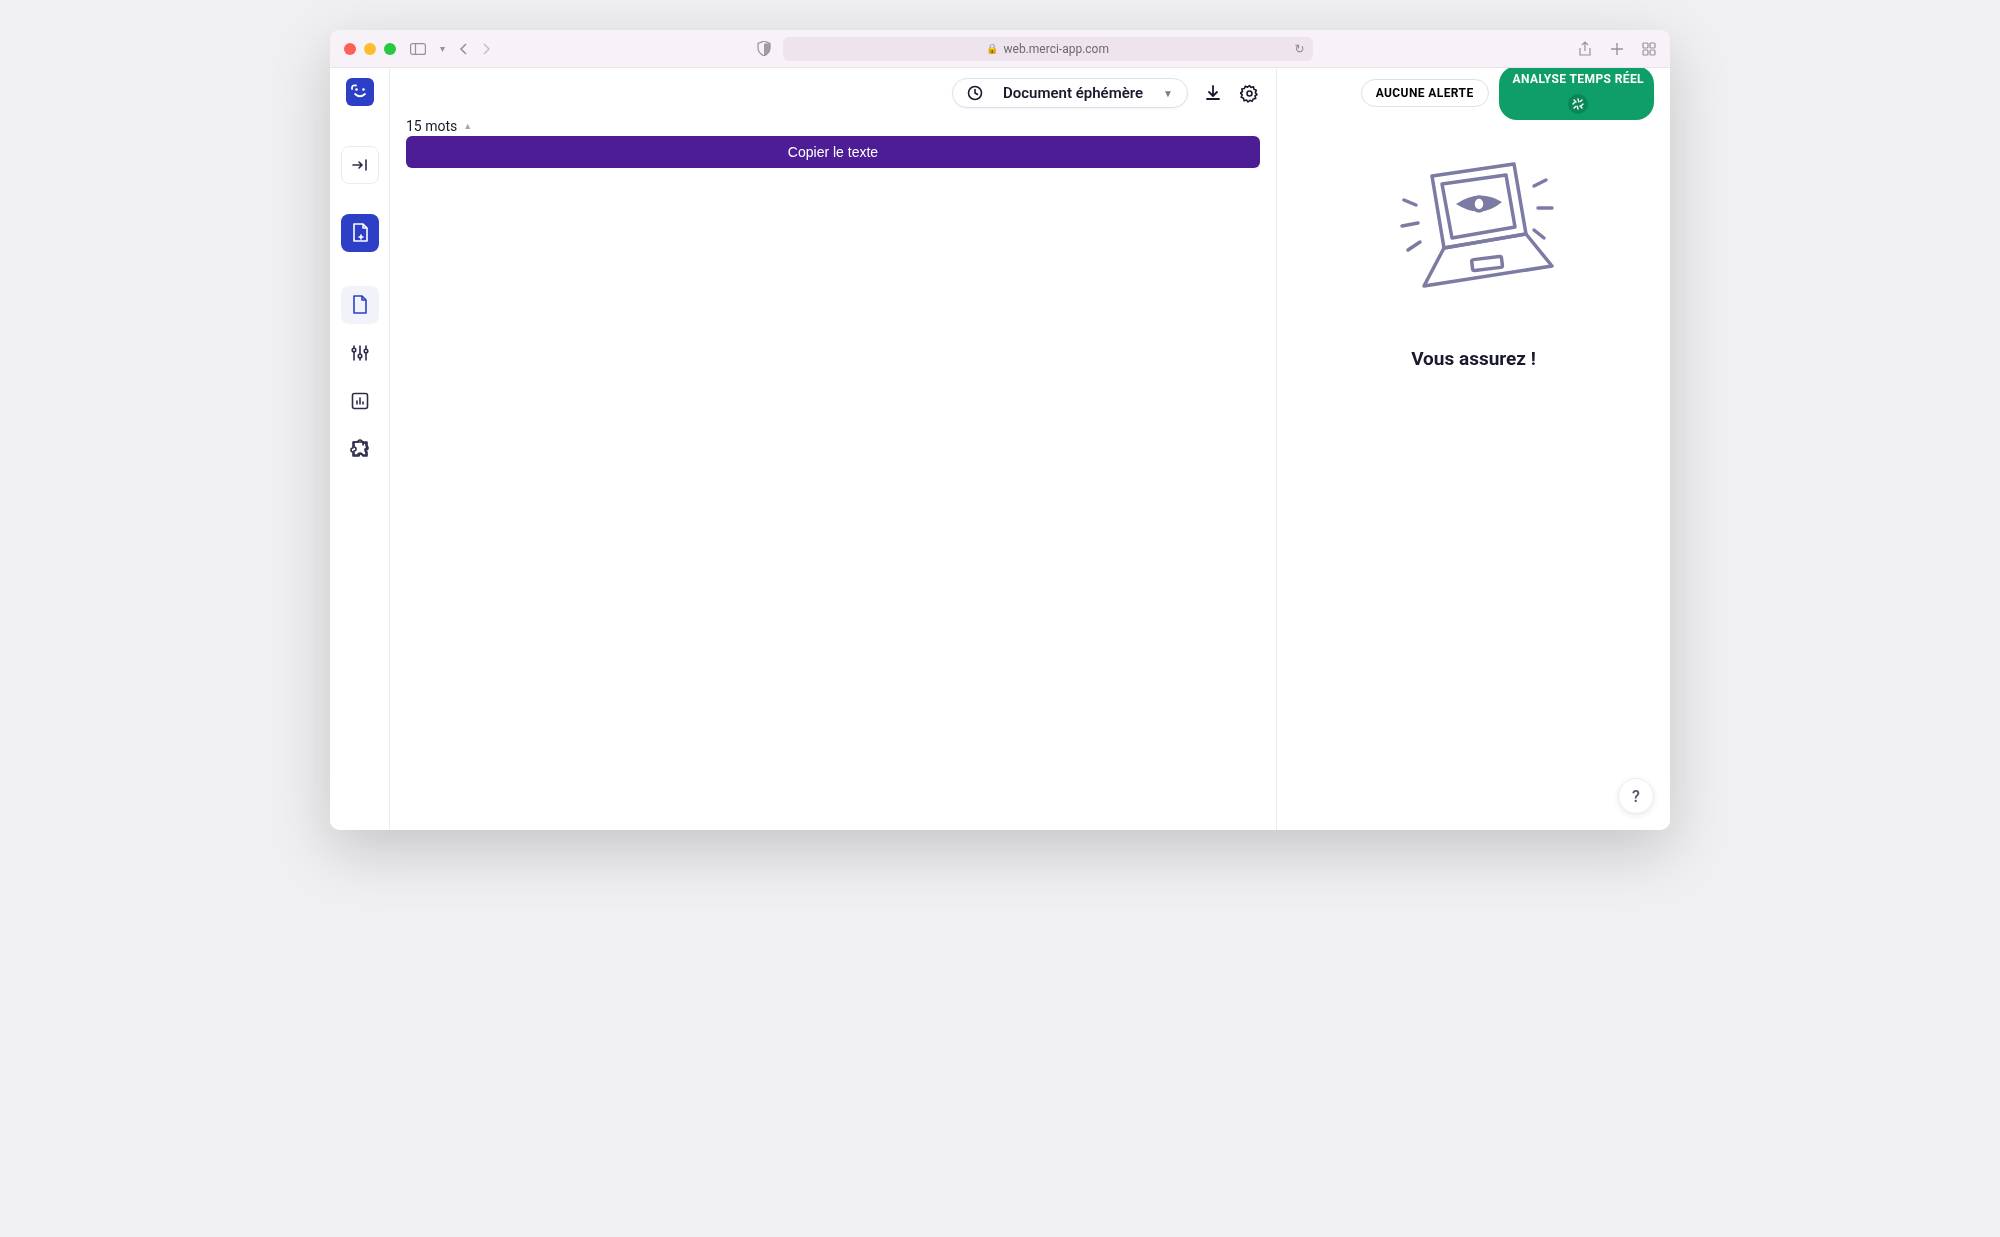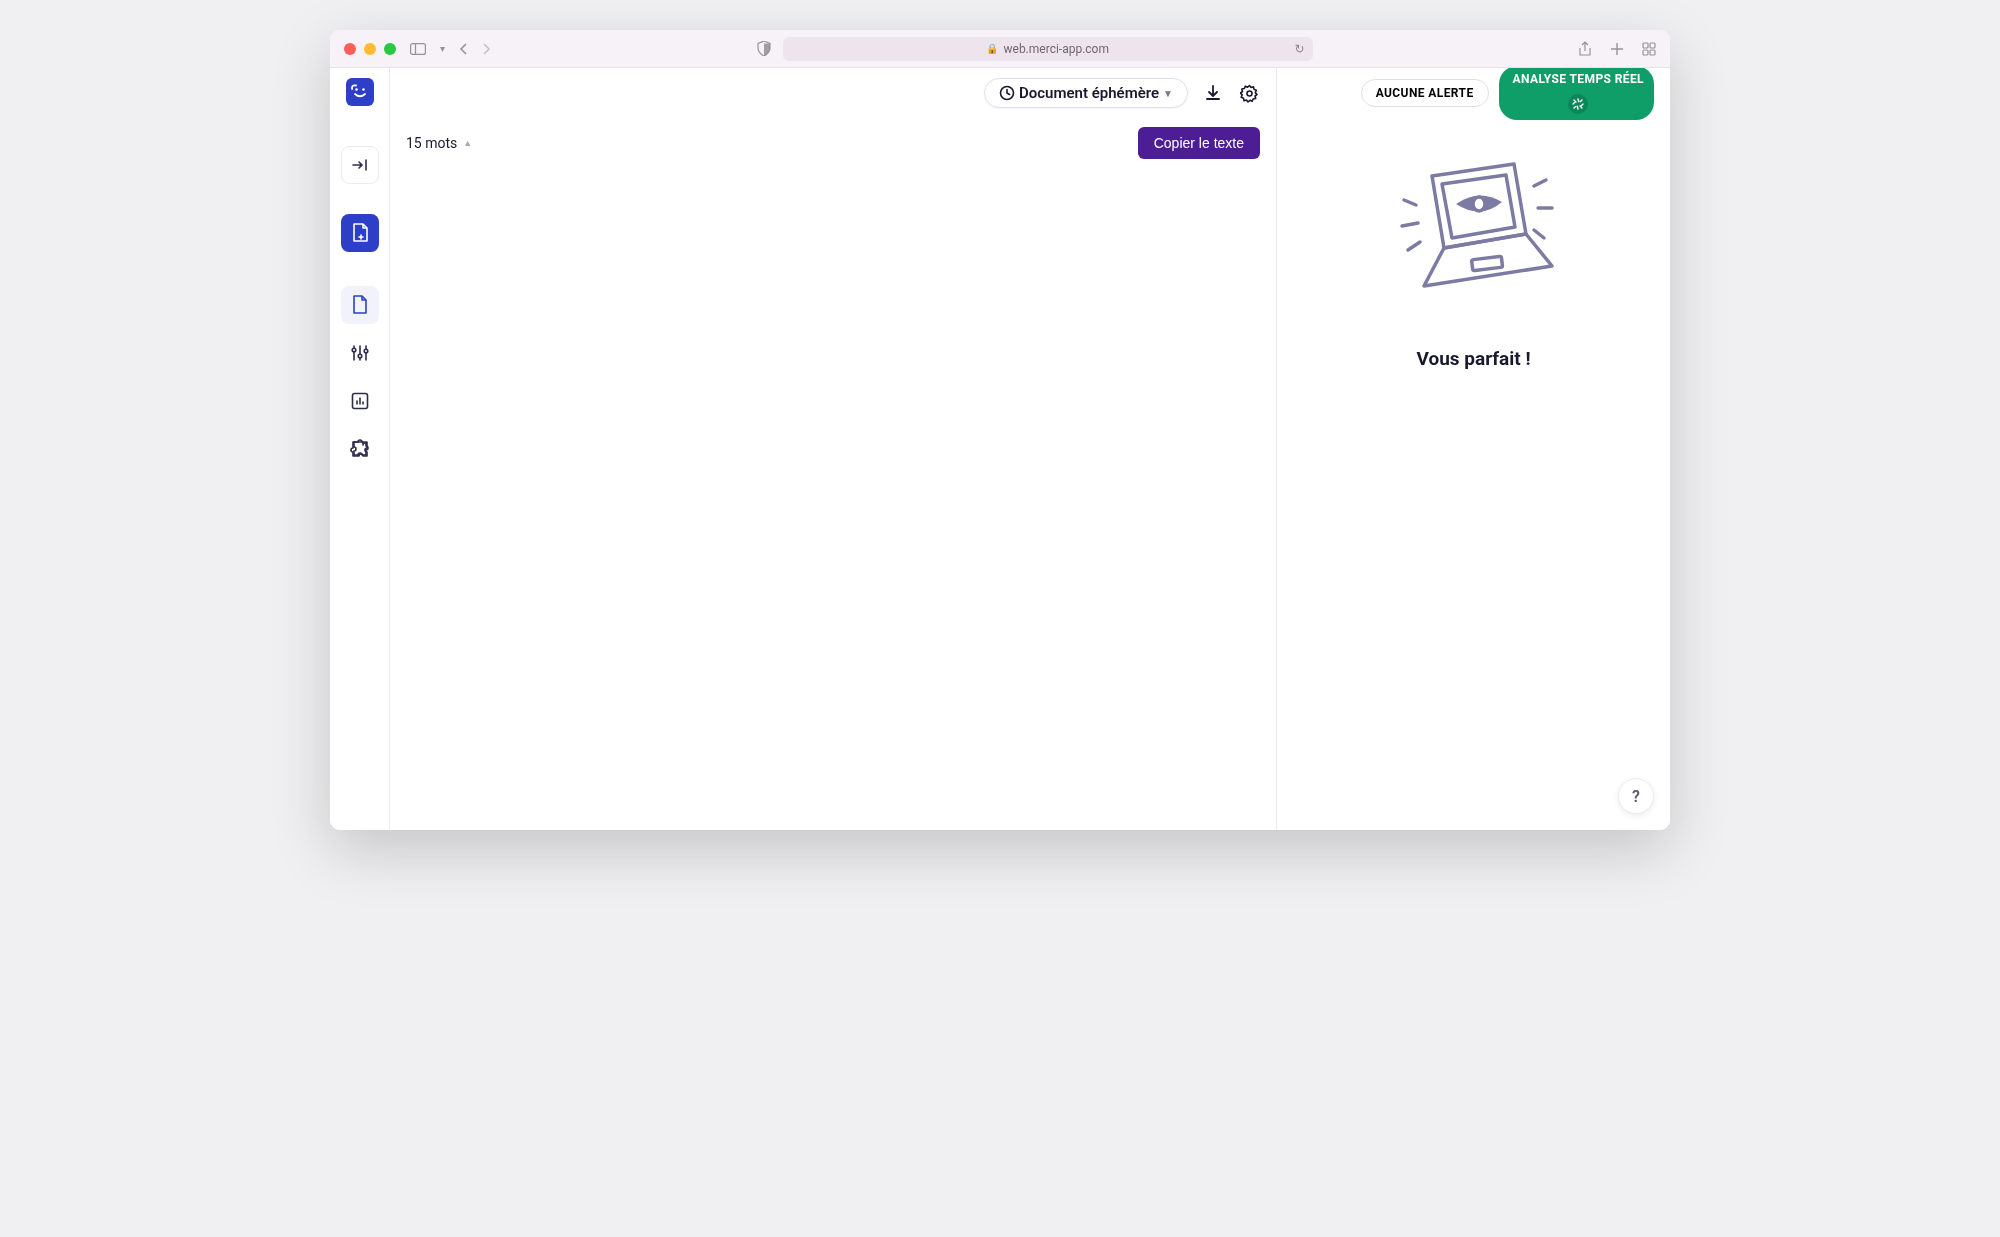--- a/index.html
+++ b/index.html
@@ -178,21 +178,21 @@
     display: flex;
     align-items: center;
     justify-content: flex-end;
     padding: 0 16px;
     gap: 14px;
   }
 
   .doc-type-pill {
     display: flex;
     align-items: center;
-    gap: 4px;
+    gap: 20px;
     border: 1px solid #e0dfe7;
     border-radius: 18px;
     padding: 5px 14px;
     background: #fff;
     box-shadow: 0 1px 2px rgba(0,0,0,0.05);
     cursor: pointer;
     font-size: 15px;
     font-weight: 600;
     color: #1a1a2e;
   }
@@ -219,23 +219,23 @@
   .editor-text {
     font-size: 17.5px;
     color: #2a3452;
     line-height: 1.5;
     margin-top: -40px;
   }
 
   .main-bottombar {
     height: 50px;
     display: flex;
-    align-items: center;
     justify-content: space-between;
     padding: 0 16px;
+    flex-direction: column;
   }
   .word-count {
     font-size: 14px;
     color: #1a1a2e;
     display: flex;
     align-items: center;
     gap: 6px;
   }
   .word-count .tri {
     color: #aaa;
@@ -537,21 +537,21 @@
             <ellipse cx="95" cy="46" rx="6" ry="7" fill="#fff"></ellipse>
 
             <path d="M60 90 L142 76 L168 108 L40 128 Z"></path>
 
             <rect x="88" y="100" width="30" height="11" rx="2" transform="rotate(-7 103 105)"></rect>
 
             <path d="M20 42 L32 47 M18 68 L34 65 M24 92 L36 84"></path>
             <path d="M150 28 L162 22 M154 50 L168 50 M150 72 L160 80"></path>
           </svg>
         </div>
-        <h2 class="right-heading">Vous parfait !</h2>
+        <h2 class="right-heading">Vous assurez !</h2>
       </div>
 
       <div class="help-fab">
         <span>?</span>
       </div>
     </div>
 
   </div>
 </div>
 

